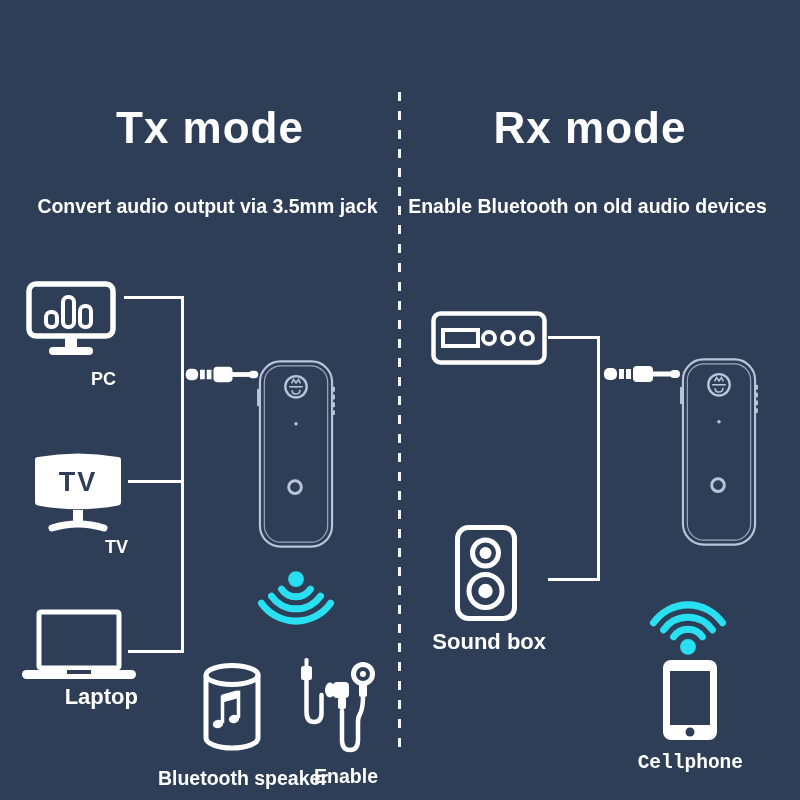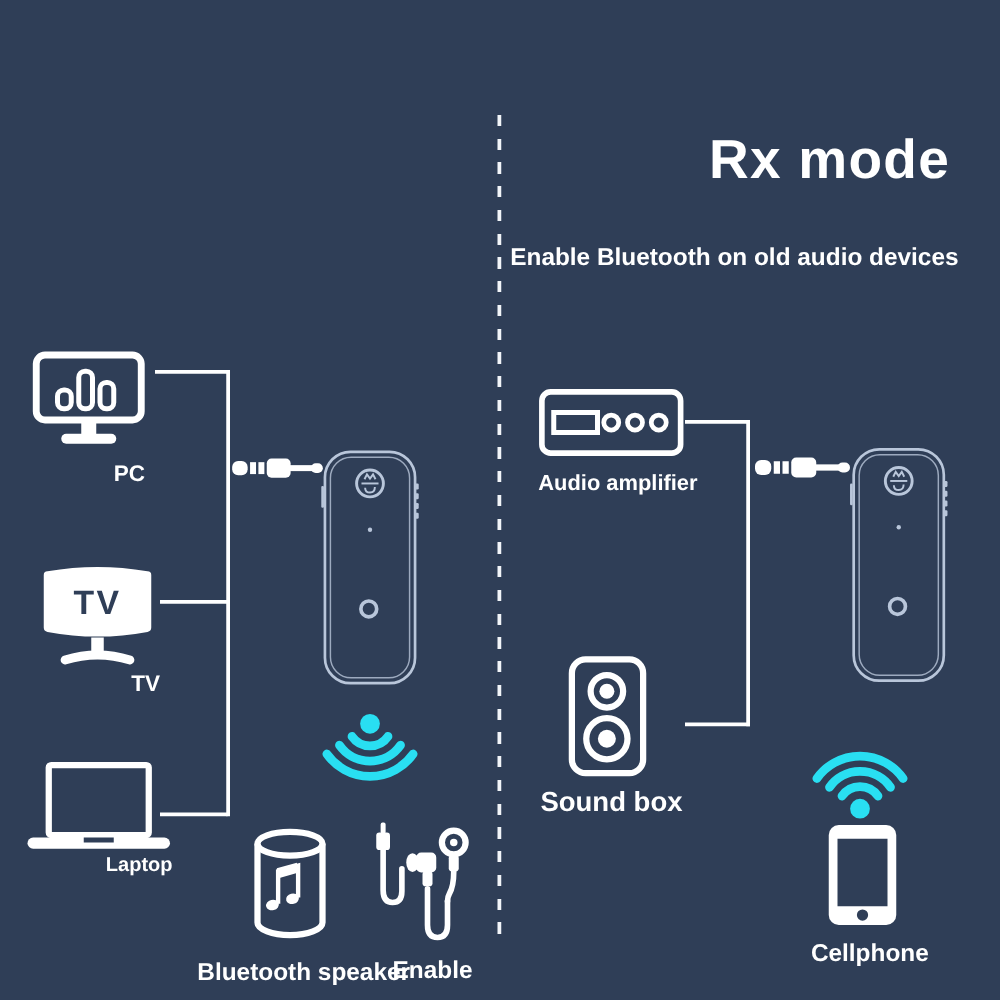--- a/index.html
+++ b/index.html
@@ -29,20 +29,22 @@
   }
   svg{display:block;overflow:visible;}
 </style>
 </head>
 <body>
 
 <div id="canvas">
 
   <div class="abs divider" style="left:398px;top:92px;height:664px;"></div>
 
+  <div class="abs title" style="left:40px;top:103px;width:340px;">Tx mode</div>
+  <div class="abs desc" style="left:15px;top:195px;width:385px;">Convert audio output via 3.5mm jack</div>
 
   <div class="abs" style="left:26px;top:281px;">
     <svg width="90" height="82" viewBox="0 0 90 82">
       <rect x="3" y="3" width="84" height="52" rx="7" fill="none" stroke="#fff" stroke-width="5.5"></rect>
       <rect x="20" y="31" width="11" height="15" rx="5" fill="none" stroke="#fff" stroke-width="4"></rect>
       <rect x="37" y="16" width="11" height="30" rx="5" fill="none" stroke="#fff" stroke-width="4"></rect>
       <rect x="54" y="25" width="11" height="21" rx="5" fill="none" stroke="#fff" stroke-width="4"></rect>
       <rect x="39" y="55" width="12" height="12" fill="#fff"></rect>
       <rect x="23" y="66" width="44" height="8" rx="4" fill="#fff"></rect>
     </svg>
@@ -59,21 +61,21 @@
   </div>
   <div class="abs label" style="left:28px;top:537px;width:100px;font-size:18px;">TV</div>
 
   <div class="abs" style="left:20px;top:609px;">
     <svg width="118" height="72" viewBox="0 0 118 72">
       <rect x="19" y="3" width="80" height="56" rx="2" fill="none" stroke="#fff" stroke-width="5"></rect>
       <rect x="2" y="61" width="114" height="9" rx="4.5" fill="#fff"></rect>
       <rect x="47" y="61" width="24" height="4" fill="#2f3e57"></rect>
     </svg>
   </div>
-  <div class="abs label" style="left:20px;top:684px;width:118px;font-size:16px;">Laptop</div>
+  <div class="abs label" style="left:20px;top:684px;width:118px;font-size:22px;">Laptop</div>
 
   <div class="abs line" style="left:124px;top:296px;width:58px;height:3px;"></div>
   <div class="abs line" style="left:128px;top:480px;width:54px;height:3px;"></div>
   <div class="abs line" style="left:128px;top:650px;width:54px;height:3px;"></div>
   <div class="abs line" style="left:181px;top:296px;width:3px;height:357px;"></div>
 
   <div class="abs" style="left:185px;top:364px;">
     <svg width="74" height="21" viewBox="0 0 76 22">
       <rect x="0" y="5" width="13" height="12" rx="5" fill="#fff"></rect>
       <rect x="15" y="6" width="5" height="10" fill="#fff"></rect>
@@ -137,33 +139,32 @@
       <ellipse cx="33" cy="33" rx="5" ry="7.5" fill="#fff"></ellipse>
       <rect x="36" y="25" width="16" height="16" rx="4" fill="#fff"></rect>
       <rect x="41" y="40" width="8" height="12" rx="2.5" fill="#fff"></rect>
       <circle cx="66" cy="17" r="9.5" fill="none" stroke="#fff" stroke-width="5"></circle>
       <circle cx="66" cy="17" r="3" fill="#fff"></circle>
       <rect x="62" y="27" width="8" height="13" rx="2.5" fill="#fff"></rect>
     </svg>
   </div>
   <div class="abs label" style="left:298px;top:765px;width:80px;font-size:19.5px;">Enable</div>
 
-  <div class="abs title" style="left:420px;top:103px;width:340px;text-align:right;">Rx mode</div>
+  <div class="abs title" style="left:420px;top:103px;width:340px;">Rx mode</div>
   <div class="abs desc" style="left:405px;top:195px;width:365px;">Enable Bluetooth on old audio devices</div>
 
   <div class="abs" style="left:431px;top:311px;">
     <svg width="116" height="54" viewBox="0 0 116 54">
       <rect x="2.5" y="2.5" width="111" height="49" rx="7" fill="none" stroke="#fff" stroke-width="4.5"></rect>
       <rect x="12" y="19" width="35" height="16" fill="none" stroke="#fff" stroke-width="4"></rect>
       <circle cx="58" cy="27" r="6" fill="none" stroke="#fff" stroke-width="3.8"></circle>
       <circle cx="77" cy="27" r="6" fill="none" stroke="#fff" stroke-width="3.8"></circle>
       <circle cx="96" cy="27" r="6" fill="none" stroke="#fff" stroke-width="3.8"></circle>
     </svg>
   </div>
-  <div class="abs label" style="left:420px;top:376px;width:138px;font-size:17.5px;">Audio amplifier</div>
 
   <div class="abs" style="left:455px;top:525px;">
     <svg width="62" height="96" viewBox="0 0 62 96">
       <rect x="2.5" y="2.5" width="57" height="91" rx="11" fill="none" stroke="#fff" stroke-width="5"></rect>
       <circle cx="30.5" cy="28" r="13" fill="none" stroke="#fff" stroke-width="5"></circle>
       <circle cx="30.5" cy="28" r="6" fill="#fff"></circle>
       <circle cx="30.5" cy="66" r="16.5" fill="none" stroke="#fff" stroke-width="5"></circle>
       <circle cx="30.5" cy="66" r="7.2" fill="#fff"></circle>
     </svg>
   </div>
@@ -213,15 +214,15 @@
     </svg>
   </div>
 
   <div class="abs" style="left:663px;top:660px;">
     <svg width="54" height="80" viewBox="0 0 54 80">
       <rect x="0" y="0" width="54" height="80" rx="8" fill="#fff"></rect>
       <rect x="7" y="11" width="40" height="54" fill="#2f3e57"></rect>
       <circle cx="27" cy="72" r="4.5" fill="#2f3e57"></circle>
     </svg>
   </div>
-  <div class="abs label" style="left:637px;top:752px;width:106px;font-size:19.5px;">Cellphone</div>
+  <div class="abs label" style="left:637px;top:752px;width:106px;font-size:19.5px;font-family:Liberation Mono, monospace;">Cellphone</div>
 
 </div>
 
 </body></html>

